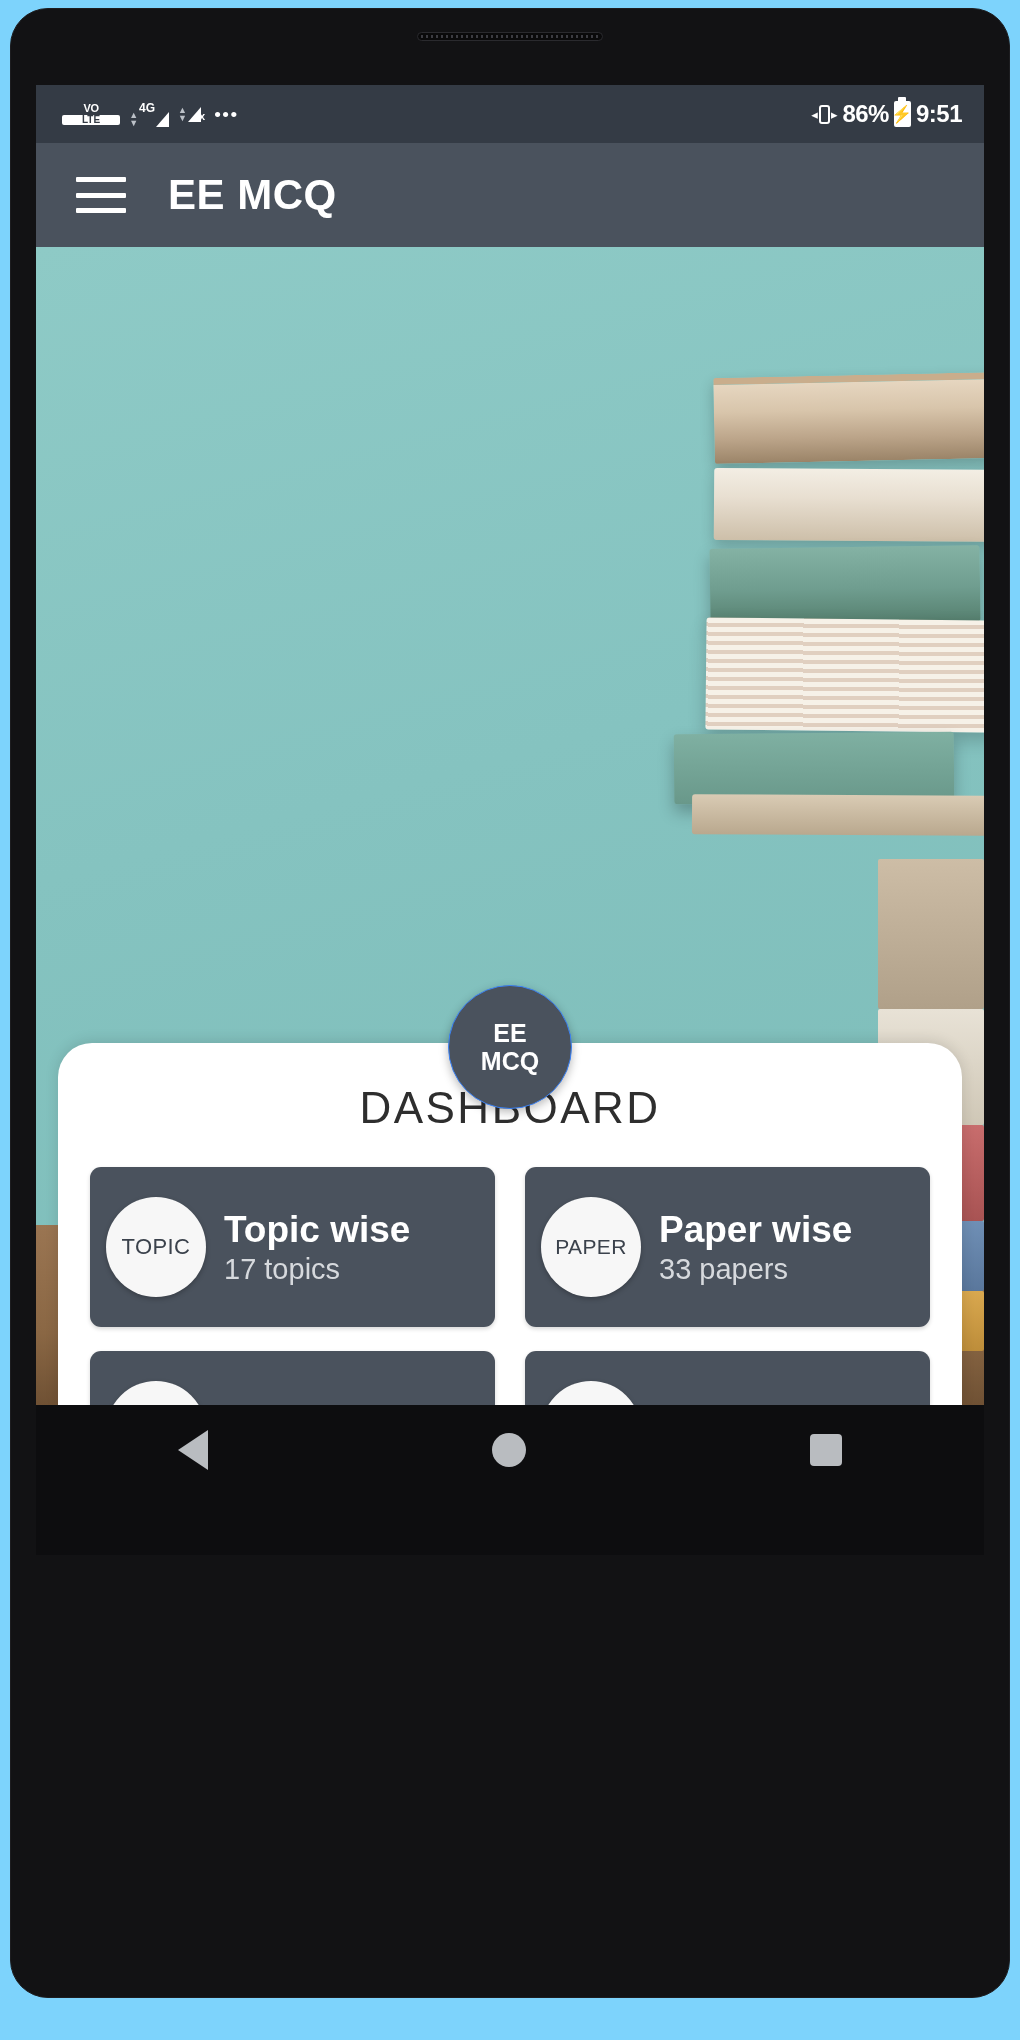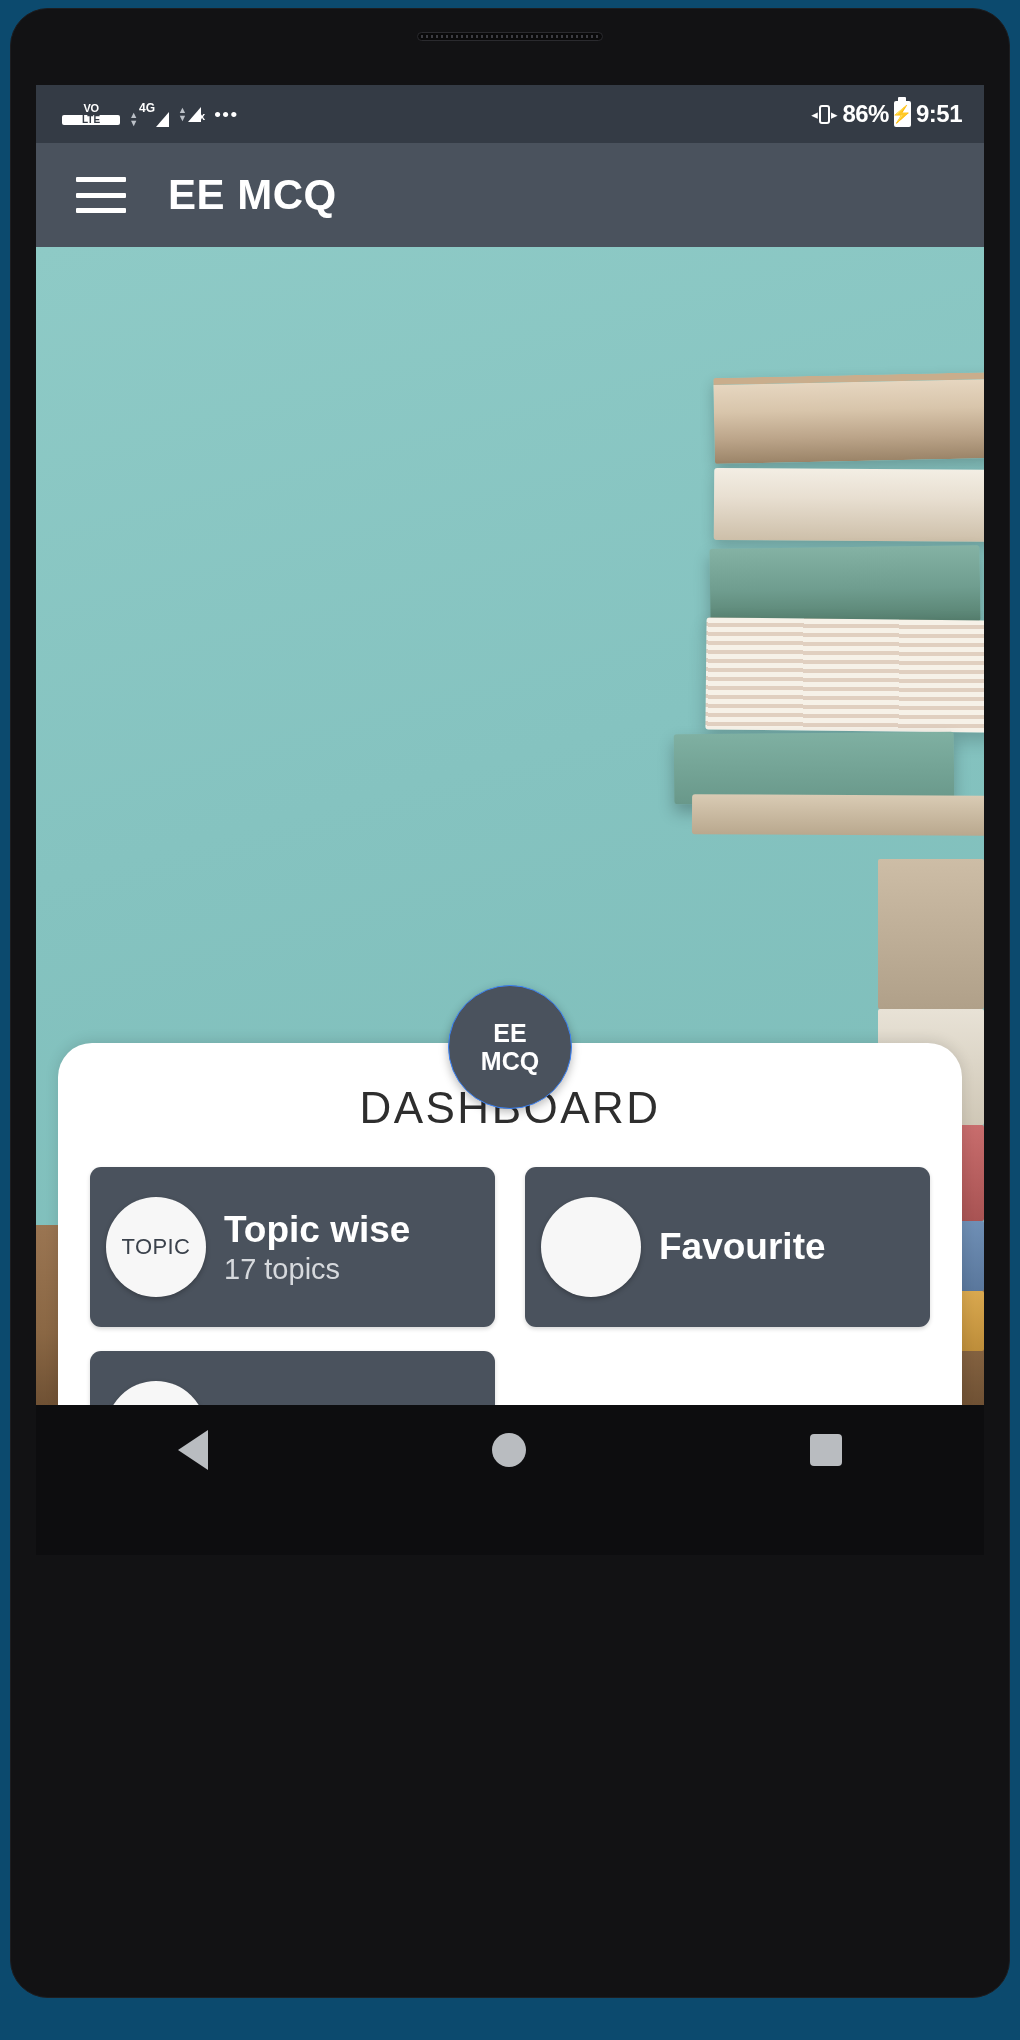--- a/index.html
+++ b/index.html
@@ -8,21 +8,21 @@
     background: #000;
     font-family: "Liberation Sans", sans-serif;
     overflow: hidden;
   }
 
   
   #device-frame {
     position: absolute;
     left: 0; top: 0;
     width: 1020px; height: 2040px;
-    background: #0c4a6e;
+    background: #7dd3fc;
   }
   #phone-body {
     position: absolute;
     left: 10px; top: 8px;
     width: 1000px; height: 1990px;
     background: #121214;
     border-radius: 38px;
     border: 1px solid #1d1d20;
   }
   #top-speaker {
@@ -409,20 +409,29 @@
           <div class="tile">
             <div class="tile-badge">
               <span class="badge-text">TOPIC</span>
             </div>
             <div class="tile-text">
               <div class="tile-label">Topic wise</div>
               <div class="tile-sub">17 topics</div>
             </div>
           </div>
 
+          <div class="tile">
+            <div class="tile-badge">
+              <span class="badge-text small">PAPER</span>
+            </div>
+            <div class="tile-text">
+              <div class="tile-label">Paper wise</div>
+              <div class="tile-sub">33 papers</div>
+            </div>
+          </div>
 
           <div class="tile">
             <div class="tile-badge">
               
             </div>
             <div class="tile-text">
               <div class="tile-label">Favourite</div>
 
             </div>
           </div>

